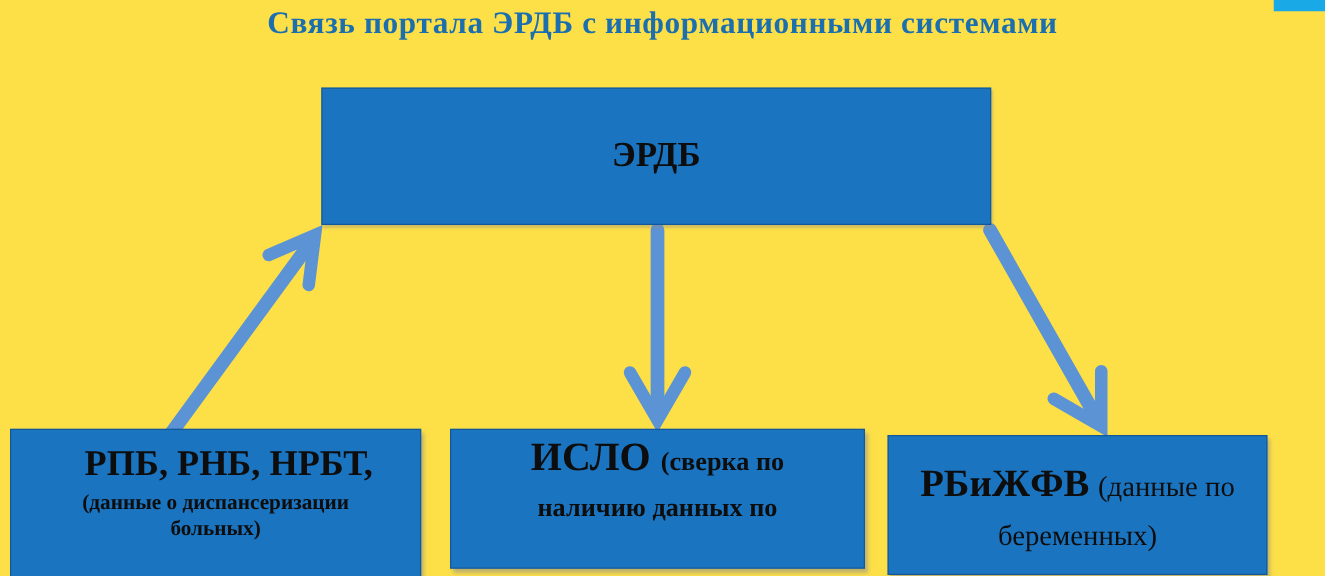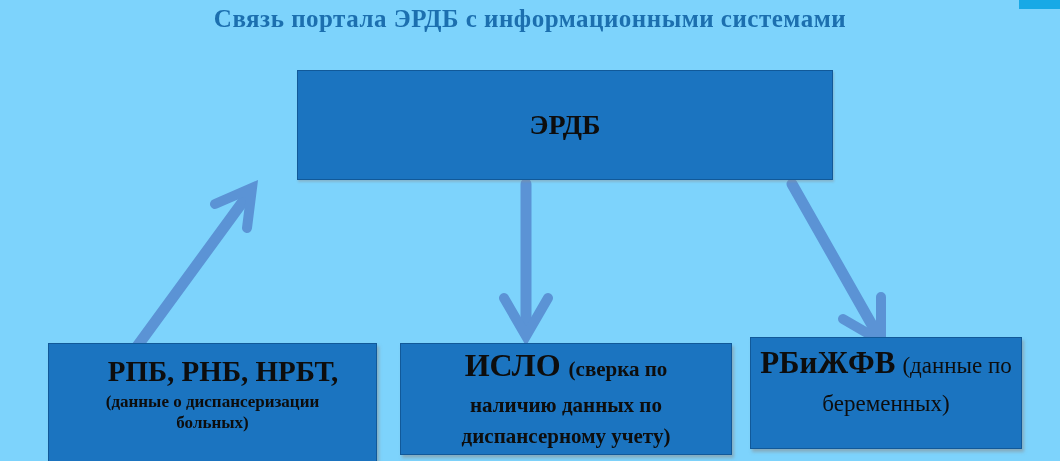--- a/index.html
+++ b/index.html
@@ -5,56 +5,55 @@
   :root{
     --box-fill:#1B74C0;
     --arrow:#5B93D5;
     --title:#1C6FAF;
     --corner-accent:#18A9E6;
     --box-text:#0d0d0d;
   }
   html,body{margin:0;padding:0;background:#ffffff;}
   .stage{
     position:relative;width:1060px;height:461px;overflow:hidden;
-    background:#7dd3fc;font-family:"Liberation Serif", serif;
+    background:#fde047;font-family:"Liberation Serif", serif;
   }
   .slide-title{
     position:absolute;top:5px;left:0;width:100%;text-align:center;
     font-size:25px;font-weight:bold;color:var(--title);letter-spacing:0.5px;
   }
   .corner-accent{
     position:absolute;top:0;left:1019px;width:41px;height:9px;
     background:var(--corner-accent);
   }
   .arrows{position:absolute;top:0;left:0;z-index:1;}
   .arrows line,.arrows path{
     stroke:var(--arrow);fill:none;stroke-linecap:round;stroke-linejoin:miter;
   }
   .box{
     position:absolute;z-index:2;background:var(--box-fill);
     color:var(--box-text);text-align:center;box-sizing:border-box;
     border:1px solid rgba(0,40,80,0.35);
     box-shadow:2px 3px 3px rgba(140,140,140,0.55);
-    margin-left:40px;
   }
   .box-root{
     left:257px;top:70px;width:536px;height:110px;
     display:flex;align-items:center;justify-content:center;
     font-size:28px;font-weight:bold;
     box-shadow:1px 2px 2px rgba(140,140,140,0.4);
   }
   .box-left{left:8px;top:343px;width:329px;height:132px;padding-top:7px;}
   .box-left .big{font-size:29px;font-weight:bold;line-height:40px;padding-left:21px;}
   .box-left .small{font-size:17px;font-weight:bold;line-height:21px;text-align:center;}
   .box-left .small:first-of-type{margin-top:3px;}
   .box-mid{left:360px;top:343px;width:332px;height:112px;padding-top:2px;}
   .box-mid .line1{line-height:38px;}
   .box-mid .big{font-size:32px;font-weight:bold;margin-right:8px;}
   .box-mid .small{font-size:21px;font-weight:bold;line-height:31px;}
-  .box-right{left:710px;top:337px;width:272px;height:112px;padding-top:5px;}
+  .box-right{left:710px;top:348px;width:304px;height:112px;padding-top:18px;}
   .box-right .line1{line-height:39px;}
   .box-right .big{font-size:31px;font-weight:bold;margin-right:7px;}
   .box-right .small{font-size:23px;font-weight:normal;line-height:33px;}
 </style>
 </head>
 <body>
 
 <div class="stage">
 
   <div class="slide-title">Связь портала ЭРДБ с информационными системами</div>
@@ -84,21 +83,20 @@
     <div class="big">РПБ, РНБ, НРБТ,</div>
     <div class="small">(данные о диспансеризации</div>
     <div class="small">больных)</div>
   </div>
 
   <div class="box box-mid">
     <div class="line1">
       <span class="big">ИСЛО</span><span class="small">(сверка по</span>
     </div>
     <div class="small">наличию данных по</div>
-    <div class="small">диспансерному учету)</div>
   </div>
 
   <div class="box box-right">
     <div class="line1">
       <span class="big">РБиЖФВ</span><span class="small">(данные по</span>
     </div>
     <div class="small">беременных)</div>
   </div>
 
 </div>

